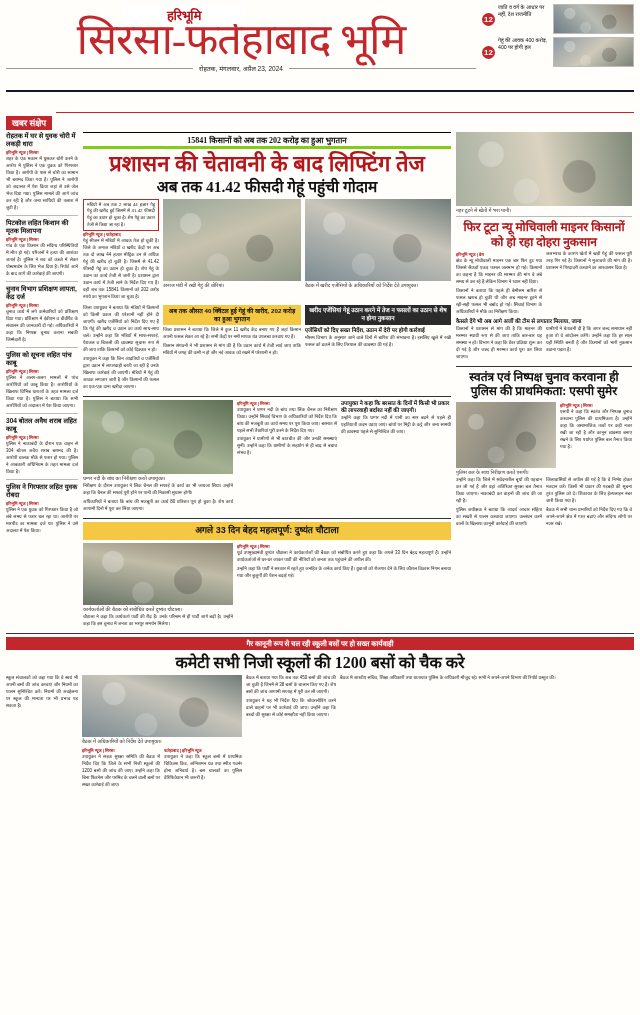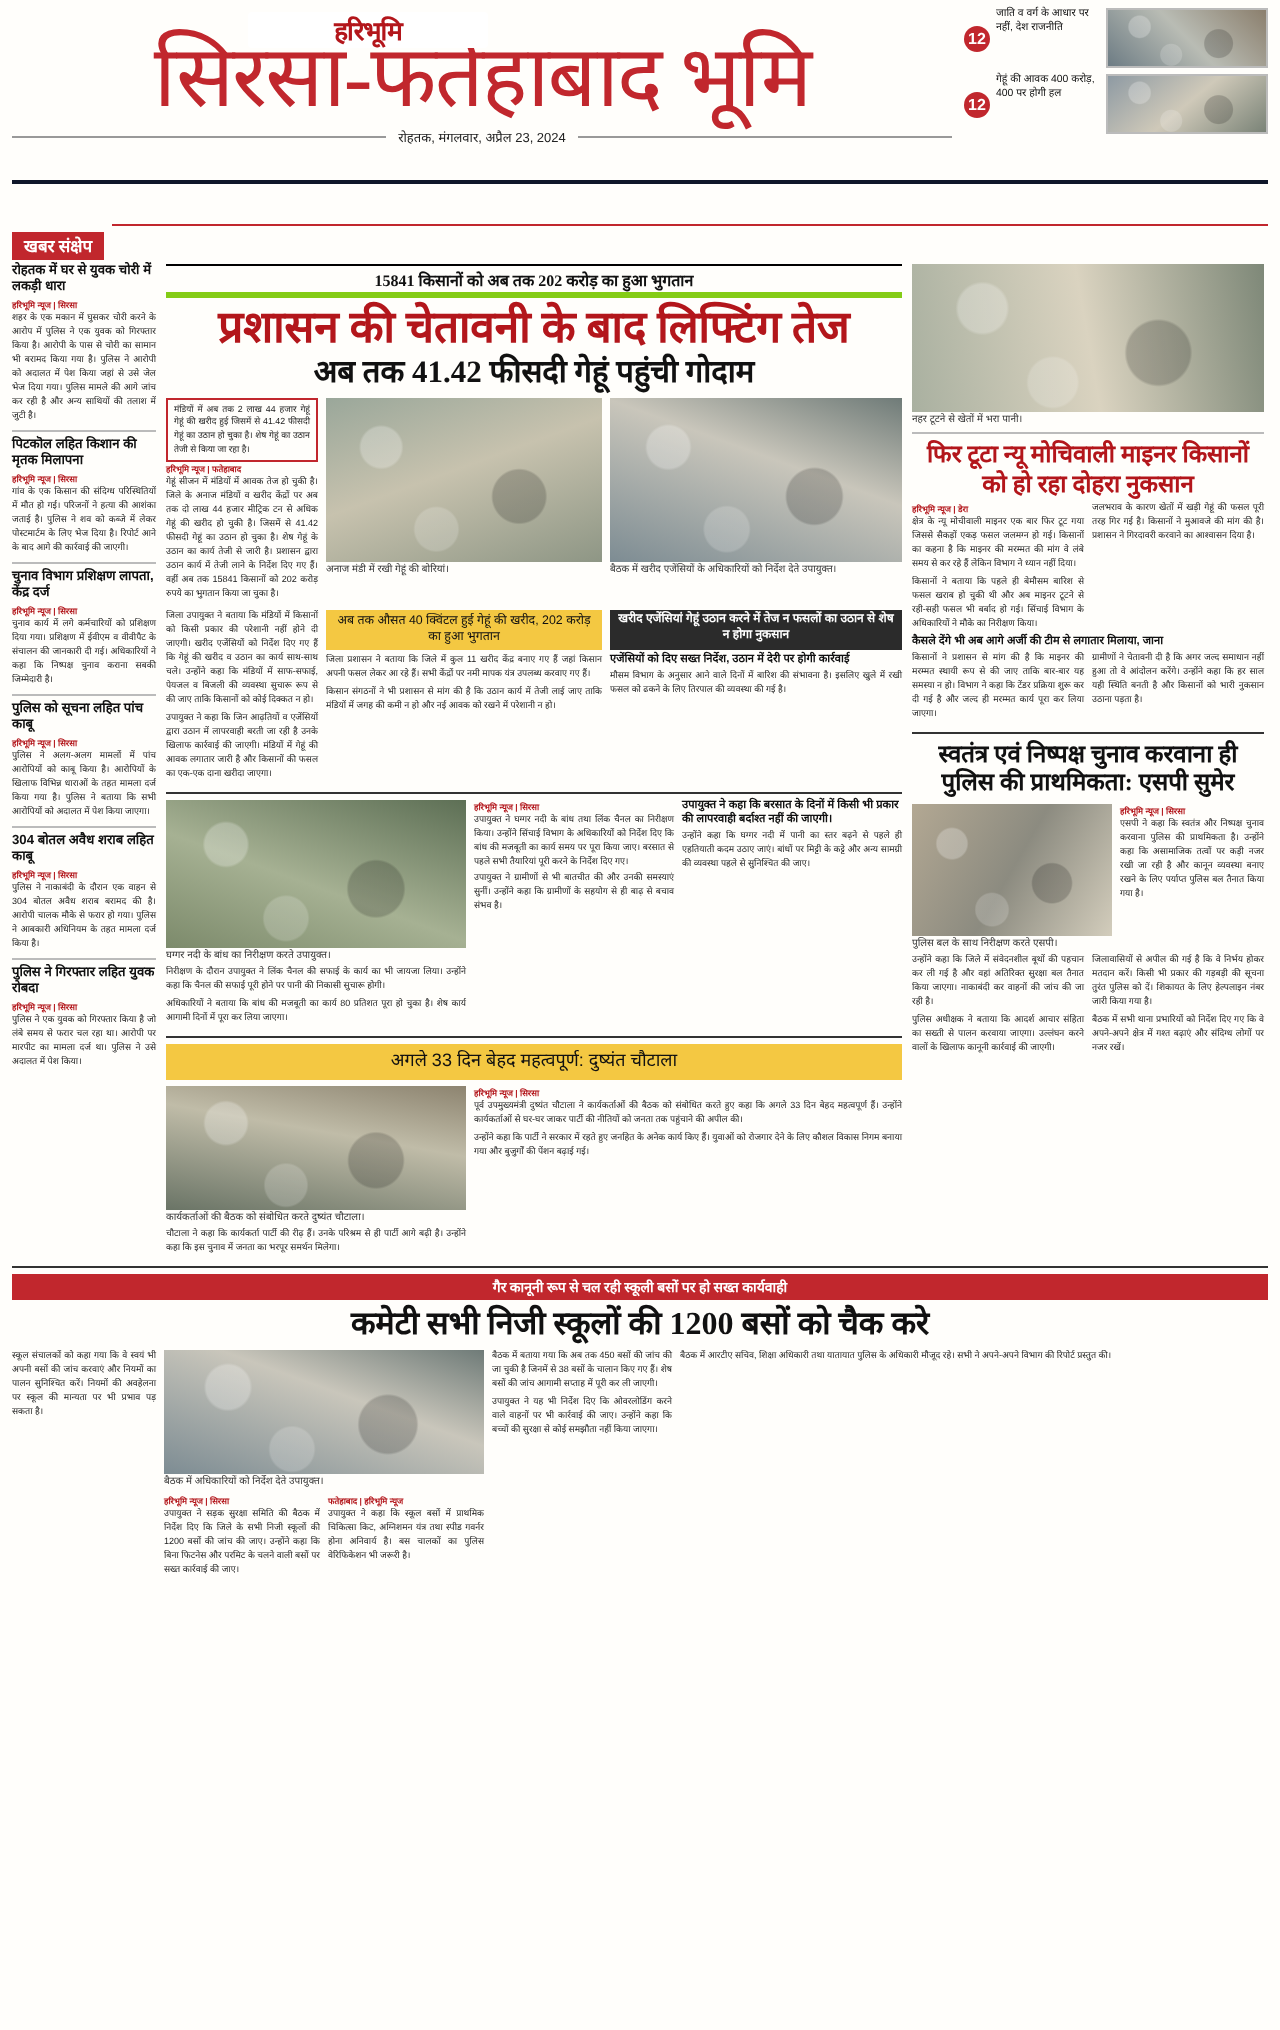--- a/index.html
+++ b/index.html
@@ -106,21 +106,21 @@
   .sec-head {
     font-family:"Liberation Serif",serif; font-weight:bold; color:#b3161b;
     font-size:12px; text-align:center; line-height:1.2;
   }
   .sec-head.dark { color:#111; }
   .ribbon {
     background:#c1272d; color:#fff; text-align:center; font-weight:bold;
     font-size:7px; padding:2px 4px; font-family:"Liberation Serif",serif;
   }
   .box-yellow {
-    background:#f4c842; font-weight:normal; font-size:6.2px; text-align:center;
+    background:#f4c842; font-weight:bold; font-size:6.2px; text-align:center;
     padding:2px; line-height:1.3; color:#111;
   }
   .box-dark {
     background:#2b2b2b; color:#fff; font-weight:bold; font-size:6px;
     text-align:center; padding:2px; line-height:1.3;
   }
   .factbox {
     border:0.8px solid #c1272d; padding:2px 3px; font-size:4.4px; line-height:1.5;
     color:#222; text-align:justify;
   }

